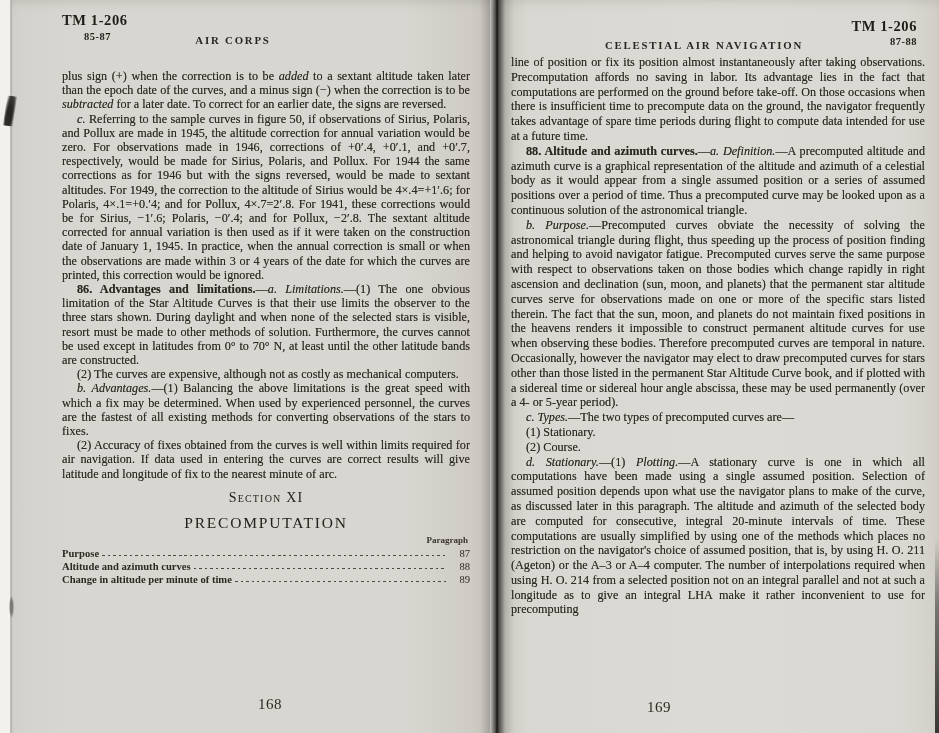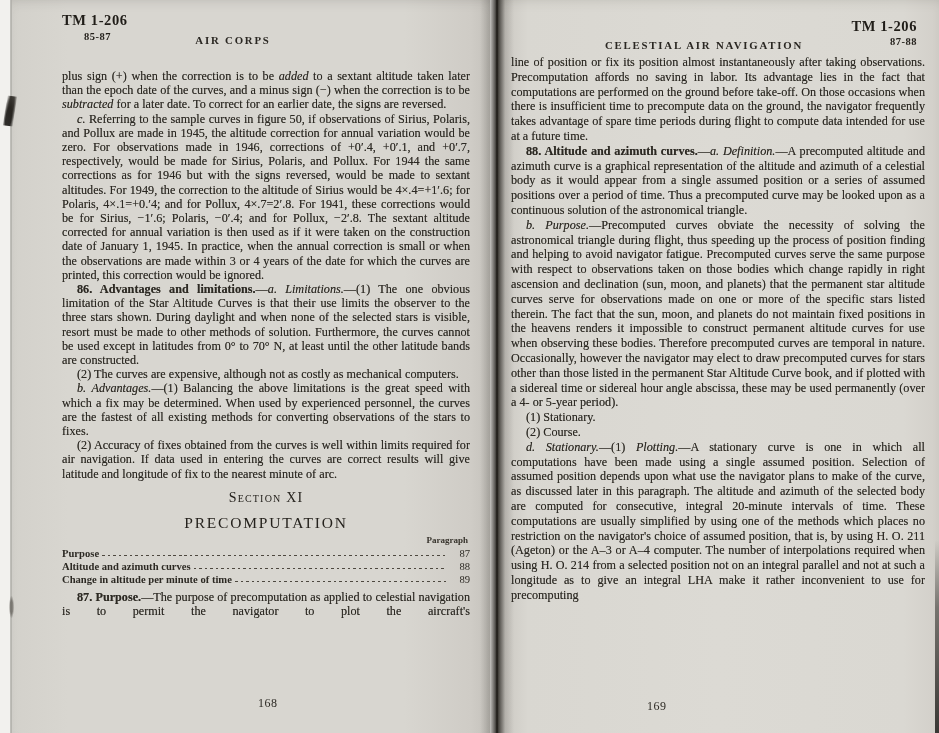--- a/index.html
+++ b/index.html
@@ -59,21 +59,21 @@
   .section-head{margin-top:9px;text-align:center;font-variant:small-caps;font-size:14px;letter-spacing:1.2px;color:#25221d;}
   .section-title{margin-top:8px;text-align:center;font-size:15.5px;letter-spacing:1.8px;color:#25221d;}
   .paragraph-label{margin-top:3px;text-align:right;font-size:9px;font-weight:bold;color:#37332c;padding-right:2px;}
   .contents{margin-top:1px;font-size:10.6px;color:#2c2923;}
   .contents-row{display:flex;align-items:flex-end;height:13px;}
   .contents-label{font-weight:bold;white-space:nowrap;}
   .contents-leader{flex:1;height:1px;margin:0 3px 3px 3px;
     background-image:repeating-linear-gradient(90deg,#4d483f 0 2.5px,transparent 2.5px 5.5px);}
   .contents-page{width:20px;text-align:right;}
   
-  .page-number{position:absolute;font-size:12px;color:#2c2923;letter-spacing:.5px;}
+  .page-number{position:absolute;font-size:15px;color:#2c2923;letter-spacing:.5px;}
   .pn-left{left:247px;top:696px;}
   .pn-right{left:150px;top:699px;}
   .after-contents{margin-top:5px;}
 </style>
 </head>
 <body>
 
 <div class="page page-left">
   <div class="pad-left">
     <div class="hdr-tm">TM 1-206</div>
@@ -102,38 +102,36 @@
           <span class="contents-label">Altitude and azimuth curves</span>
           <span class="contents-leader"></span>
           <span class="contents-page">88</span>
         </div>
         <div class="contents-row">
           <span class="contents-label">Change in altitude per minute of time</span>
           <span class="contents-leader"></span>
           <span class="contents-page">89</span>
         </div>
       </div>
-    <div class="body-col body-left after-contents">
-        <p class="indent cont"><span class="b">87. Purpose.</span><span>—The purpose of precomputation as applied to celestial navigation is to permit the navigator to plot the aircraft's</span></p>
-      </div>
   </div>
   <div class="page-number pn-left">168</div>
 </div>
 
 <div class="page page-right">
   <div class="pad-right">
     <div class="hdr-tm-right">TM 1-206</div>
     <div class="hdr-row2">
       <span class="hdr-run-title2">CELESTIAL AIR NAVIGATION</span>
       <span class="hdr-range2">87-88</span>
     </div>
     <div class="body-col body-right">
         <p class=""><span>line of position or fix its position almost instantaneously after taking observations.  Precomputation affords no saving in labor.  Its advantage lies in the fact that computations are performed on the ground before take-off.  On those occasions when there is insufficient time to precompute data on the ground, the navigator frequently takes advantage of spare time periods during flight to compute data intended for use at a future time.</span></p>
         <p class="indent"><span class="b">88. Altitude and azimuth curves.</span><span>—</span><span class="i">a. Definition.</span><span>—A precomputed altitude and azimuth curve is a graphical representation of the altitude and azimuth of a celestial body as it would appear from a single assumed position or a series of assumed positions over a period of time.  Thus a precomputed curve may be looked upon as a continuous solution of the astronomical triangle.</span></p>
         <p class="indent"><span class="i">b. Purpose.</span><span>—Precomputed curves obviate the necessity of solving the astronomical triangle during flight, thus speeding up the process of position finding and helping to avoid navigator fatigue.  Precomputed curves serve the same purpose with respect to observations taken on those bodies which change rapidly in right ascension and declination (sun, moon, and planets) that the permanent star altitude curves serve for observations made on one or more of the specific stars listed therein.  The fact that the sun, moon, and planets do not maintain fixed positions in the heavens renders it impossible to construct permanent altitude curves for use when observing these bodies.  Therefore precomputed curves are temporal in nature.  Occasionally, however the navigator may elect to draw precomputed curves for stars other than those listed in the permanent Star Altitude Curve book, and if plotted with a sidereal time or sidereal hour angle abscissa, these may be used permanently (over a 4- or 5-year period).</span></p>
+        <p class="indent"><span class="i">c. Types.</span><span>—The two types of precomputed curves are—</span></p>
         <p class="indent"><span>(1) Stationary.</span></p>
         <p class="indent"><span>(2) Course.</span></p>
         <p class="indent cont"><span class="i">d. Stationary.</span><span>—(1) </span><span class="i">Plotting.</span><span>—A stationary curve is one in which all computations have been made using a single assumed position.  Selection of assumed position depends upon what use the navigator plans to make of the curve, as discussed later in this paragraph.  The altitude and azimuth of the selected body are computed for consecutive, integral 20-minute intervals of time.  These computations are usually simplified by using one of the methods which places no restriction on the navigator's choice of assumed position, that is, by using H. O. 211 (Ageton) or the A–3 or A–4 computer.  The number of interpolations required when using H. O. 214 from a selected position not on an integral parallel and not at such a longitude as to give an integral LHA make it rather inconvenient to use for precomputing</span></p>
       </div>
   </div>
   <div class="page-number pn-right">169</div>
 </div>
 
 <div class="gutter"></div>
 <div class="left-edge-line"></div>

